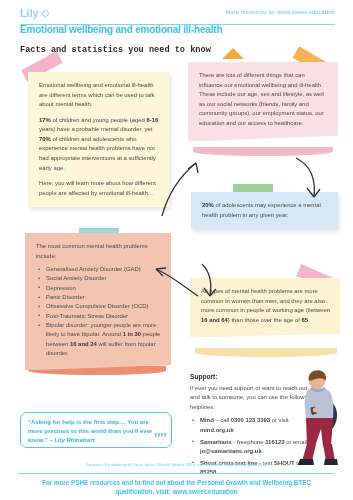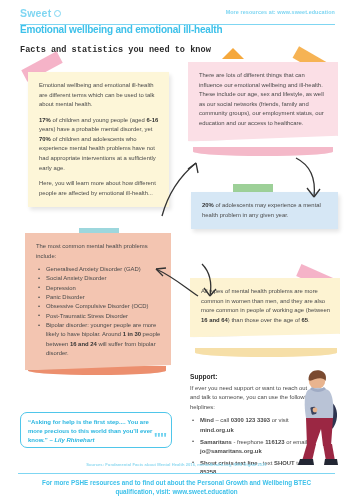--- a/index.html
+++ b/index.html
@@ -148,21 +148,21 @@
   
   .person { position: absolute; left: 288px; top: 366px; }
 </style>
 </head>
 <body>
 
 <div id="page">
 
   <div class="brand-bar">
     <div class="logo">
-      <span>Sweet</span>
+      <span>Lily</span>
       <span class="logo-mark"></span>
     </div>
     <div class="brand-link">More resources at: www.sweet.education</div>
   </div>
   <div class="head-rule"></div>
   <div class="title">Emotional wellbeing and emotional ill-health</div>
   <div class="subtitle">Facts and statistics you need to know</div>
 
   <div class="tri-orange"></div>
   <div class="tape tape-pink-1"></div>

